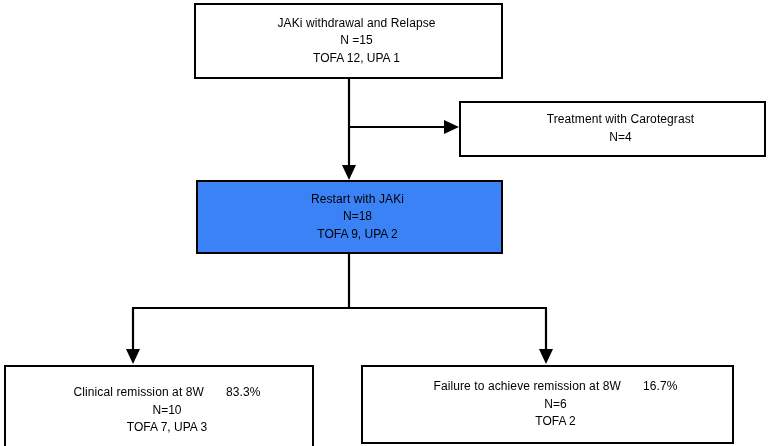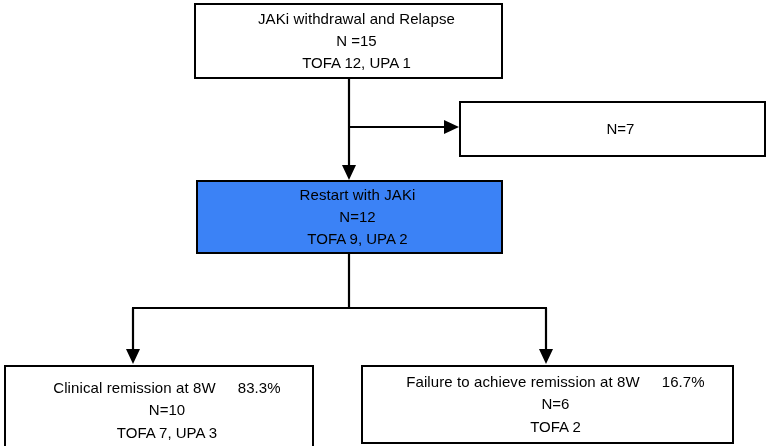--- a/index.html
+++ b/index.html
@@ -19,21 +19,21 @@
     position: absolute;
     box-sizing: border-box;
     border: 2px solid #000000;
     background: #ffffff;
     display: flex;
     flex-direction: column;
     align-items: center;
     justify-content: center;
     text-align: center;
     color: #000000;
-    font-size: 15px;
+    font-size: 12px;
     line-height: 1.47;
     padding-left: 16px;
   }
   .node.shaded {
     background: #3b82f6;
   }
   .node .line {
     display: block;
     white-space: pre;
   }
@@ -90,26 +90,27 @@
     <polygon points="546,364 539,349 553,349"></polygon>
   </svg>
 
   <div class="node" id="node-top">
     <span class="line headline">JAKi withdrawal and Relapse</span>
     <span class="line">N =15</span>
     <span class="line">TOFA 12, UPA 1</span>
   </div>
 
   <div class="node" id="node-carot">
-    <span class="line">N=7</span>
+    <span class="line headline">Treatment with Carotegrast</span>
+    <span class="line">N=4</span>
   </div>
 
   <div class="node shaded" id="node-restart">
     <span class="line headline">Restart with JAKi</span>
-    <span class="line">N=12</span>
+    <span class="line">N=18</span>
     <span class="line">TOFA 9, UPA 2</span>
   </div>
 
   <div class="node" id="node-remission">
     <span class="line headline"><span>Clinical remission at 8W</span><span class="pct">83.3%</span></span>
     <span class="line">N=10</span>
     <span class="line">TOFA 7, UPA 3</span>
   </div>
 
   <div class="node" id="node-failure">

